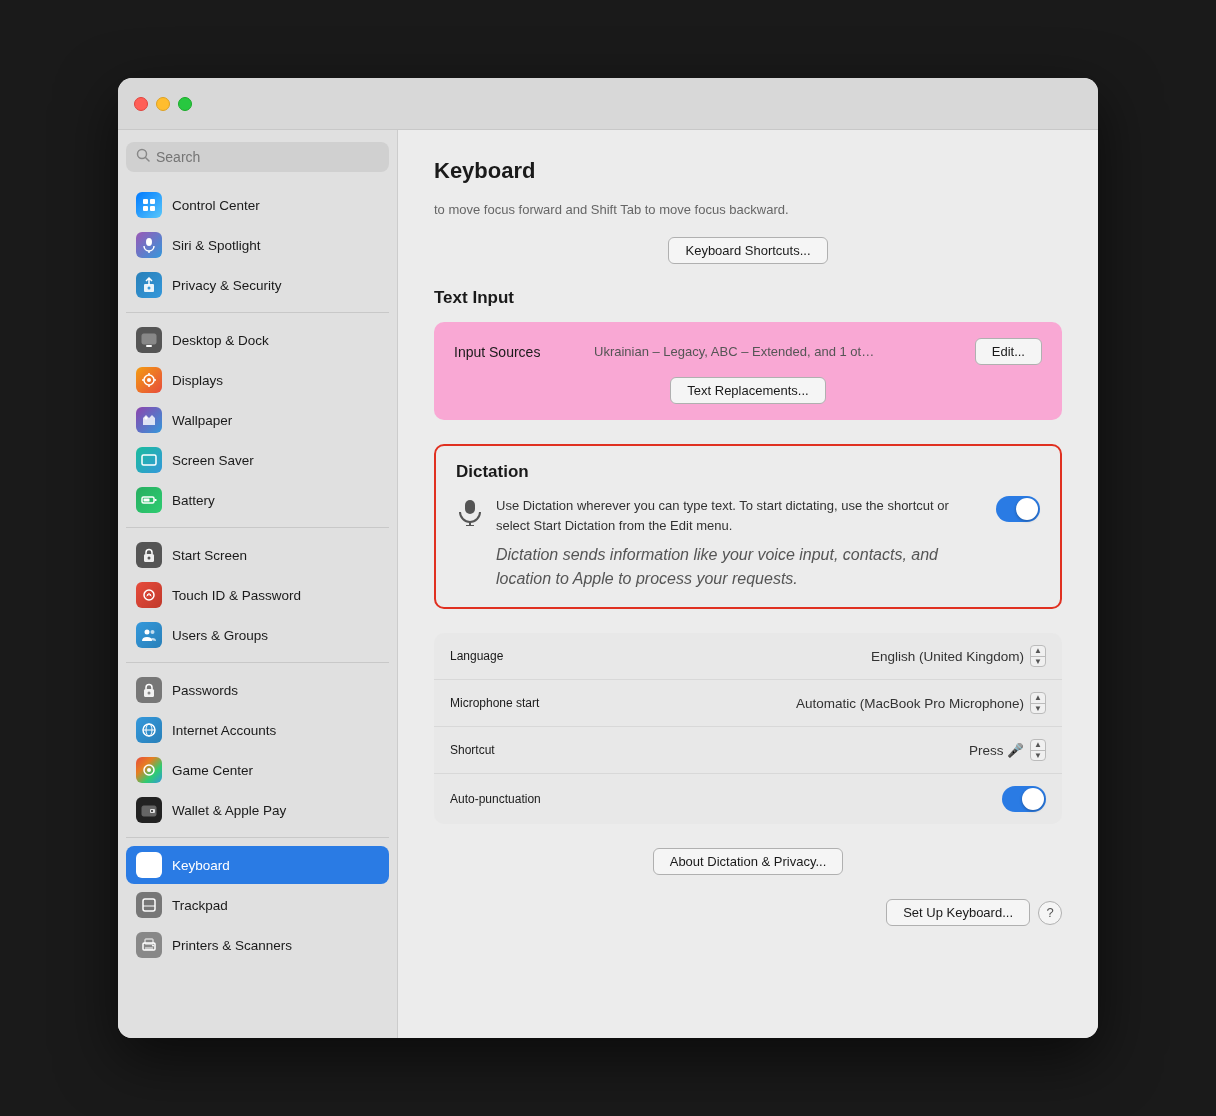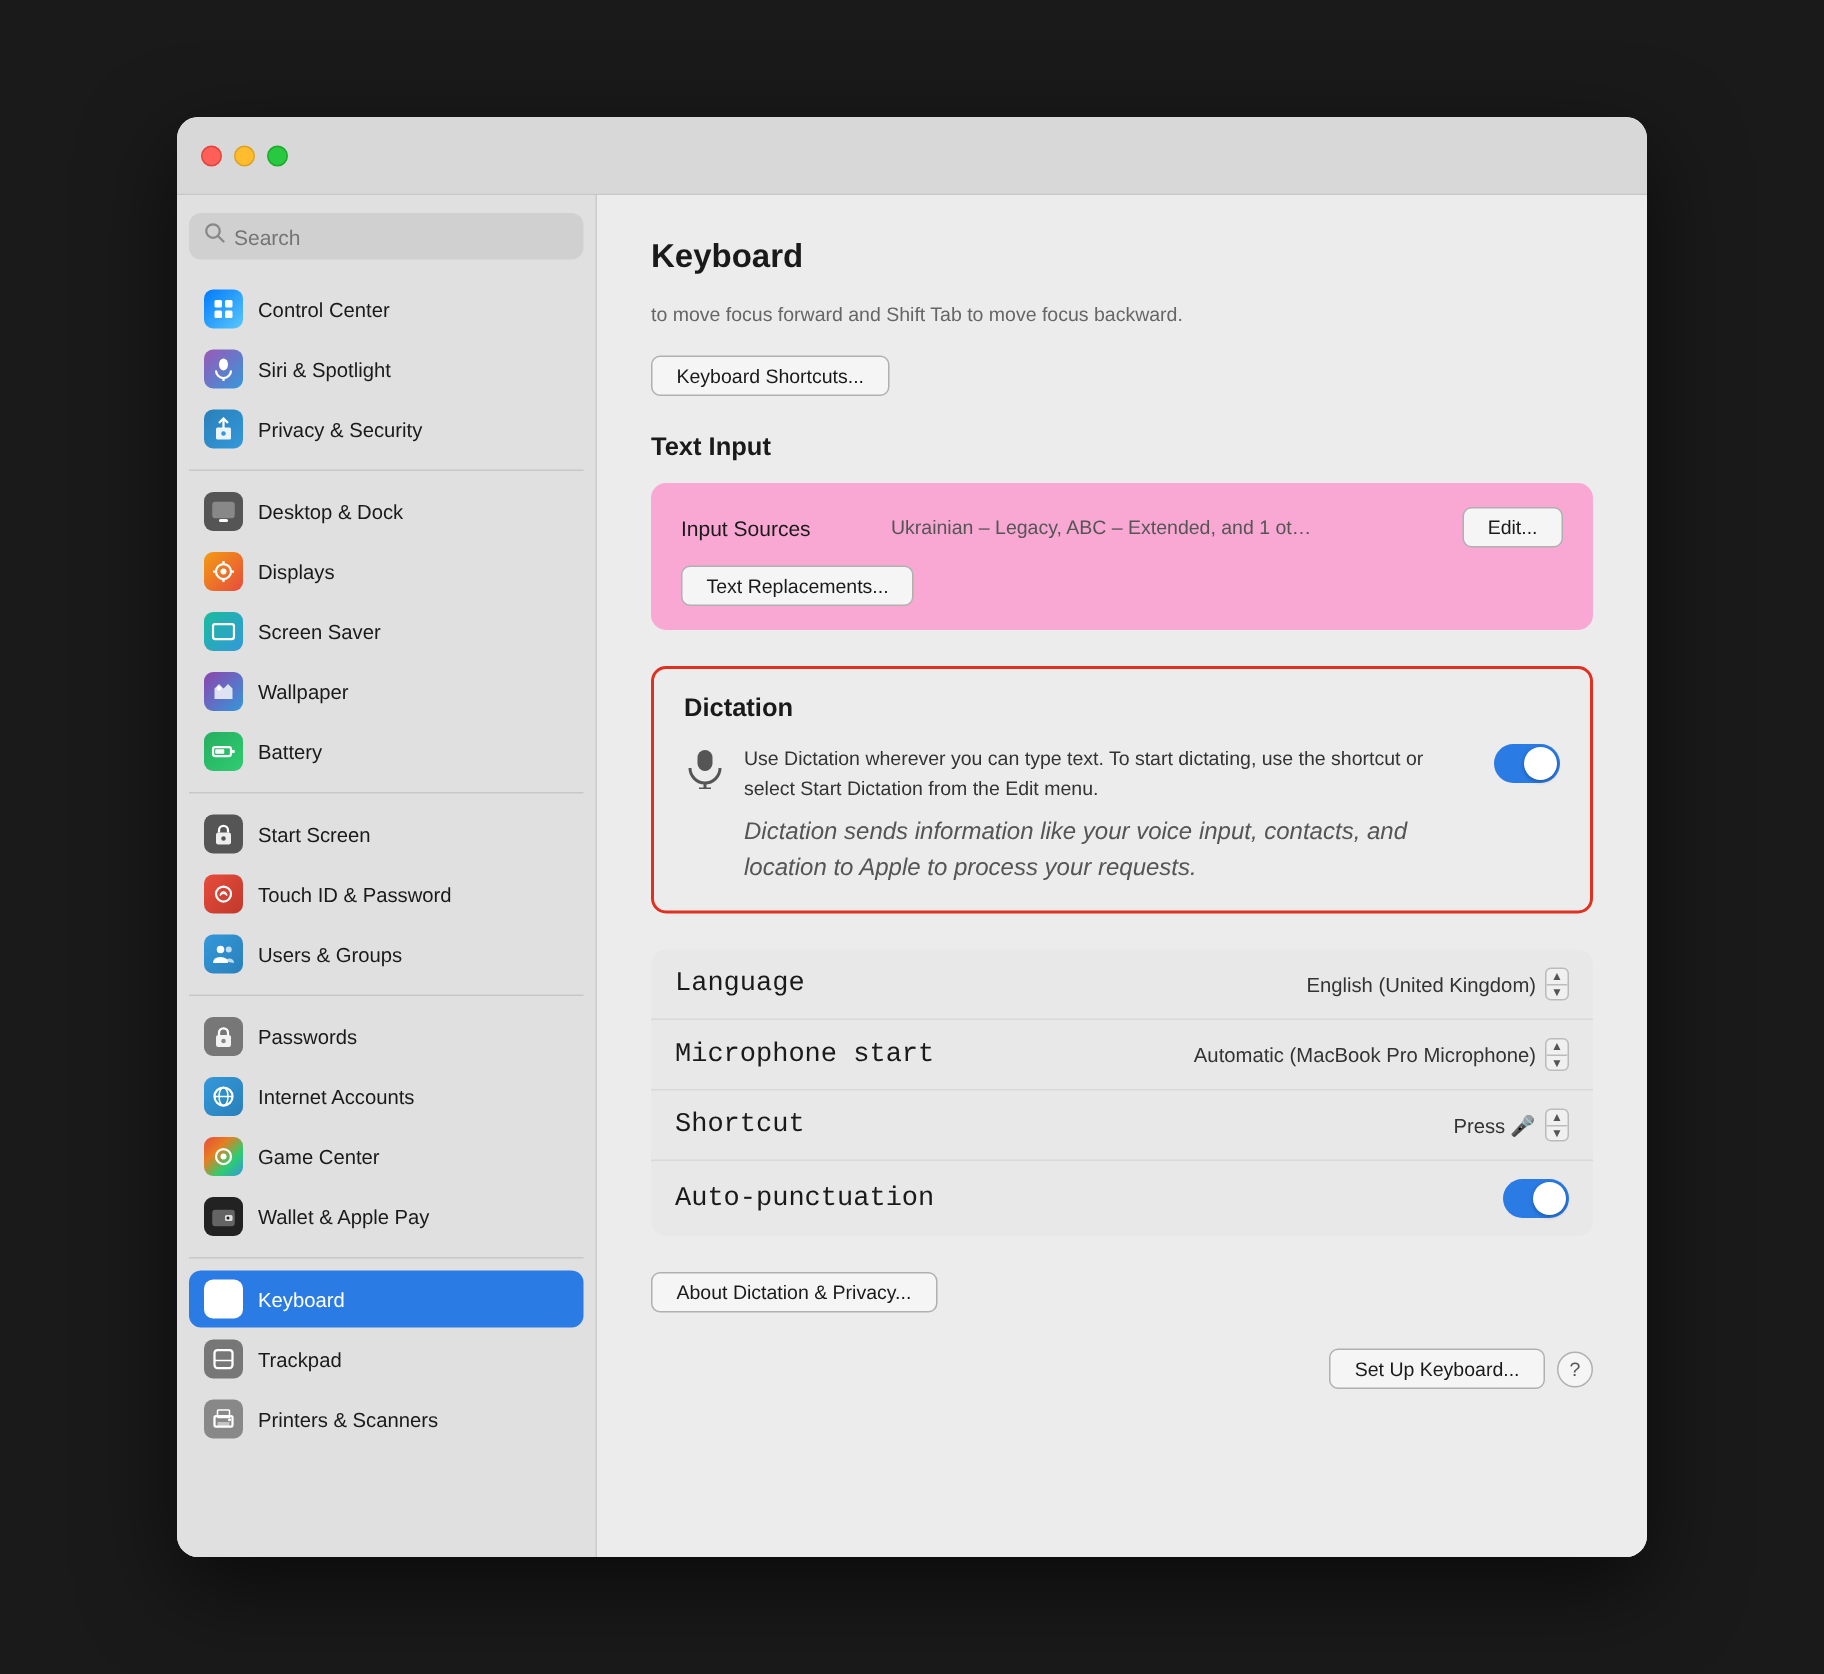--- a/index.html
+++ b/index.html
@@ -115,21 +115,21 @@
       color: #1a1a1a;
       margin-bottom: 18px;
     }
     .scroll-hint {
       font-size: 13px;
       color: #666;
       margin-bottom: 20px;
     }
     .btn-row {
       display: flex;
-      justify-content: flex-start;
+      justify-content: center;
       margin-bottom: 24px;
     }
     .mac-button {
       background: #f5f5f5;
       border: 1px solid #b0b0b0;
       border-radius: 6px;
       padding: 5px 16px;
       font-size: 13px;
       cursor: pointer;
       color: #1a1a1a;
@@ -230,24 +230,23 @@
       overflow: hidden;
     }
     .settings-row {
       display: flex;
       align-items: center;
       padding: 12px 16px;
       border-bottom: 1px solid #d8d8d8;
     }
     .settings-row:last-child { border-bottom: none; }
     .settings-row-label {
-      font-size: 18px;
+      font-size: 12px;
       color: #1a1a1a;
       flex: 0 0 200px;
-      font-family: Liberation Mono, monospace;
     }
     .settings-row-value {
       flex: 1;
       display: flex;
       justify-content: flex-end;
       align-items: center;
       gap: 6px;
     }
     .stepper-text {
       font-size: 13.5px;
@@ -397,36 +396,36 @@
             <line x1="8" y1="1" x2="8" y2="3" stroke="white" stroke-width="1.5"></line>
             <line x1="8" y1="13" x2="8" y2="15" stroke="white" stroke-width="1.5"></line>
             <line x1="1" y1="8" x2="3" y2="8" stroke="white" stroke-width="1.5"></line>
             <line x1="13" y1="8" x2="15" y2="8" stroke="white" stroke-width="1.5"></line>
           </svg>
         </div>
         <span>Displays</span>
       </div>
 
       <div class="sidebar-item">
-        <div class="item-icon-wrapper icon-gradient-screensaver">
-          <svg width="16" height="16" viewBox="0 0 16 16">
-            <rect x="1" y="3" width="14" height="10" rx="1.5" fill="none" stroke="white" stroke-width="1.5"></rect>
-          </svg>
-        </div>
-        <span>Screen Saver</span>
-      </div>
-
-      <div class="sidebar-item">
         <div class="item-icon-wrapper icon-gradient-wallpaper">
           <svg width="16" height="16" viewBox="0 0 16 16" fill="white">
             <path d="M2 6 L5 3 L8 6 L11 3 L14 6 L14 13 L2 13 Z" fill="white" opacity="0.8"></path>
             <circle cx="5" cy="6" r="1.5" fill="white"></circle>
           </svg>
         </div>
         <span>Wallpaper</span>
+      </div>
+
+      <div class="sidebar-item">
+        <div class="item-icon-wrapper icon-gradient-screensaver">
+          <svg width="16" height="16" viewBox="0 0 16 16">
+            <rect x="1" y="3" width="14" height="10" rx="1.5" fill="none" stroke="white" stroke-width="1.5"></rect>
+          </svg>
+        </div>
+        <span>Screen Saver</span>
       </div>
 
       <div class="sidebar-item">
         <div class="item-icon-wrapper icon-gradient-battery">
           <svg width="16" height="16" viewBox="0 0 16 16">
             <rect x="1" y="5" width="12" height="6" rx="1.5" fill="none" stroke="white" stroke-width="1.5"></rect>
             <rect x="13.5" y="7" width="2" height="2" rx="0.5" fill="white"></rect>
             <rect x="2.5" y="6.5" width="6" height="3" rx="0.5" fill="white"></rect>
           </svg>
         </div>

